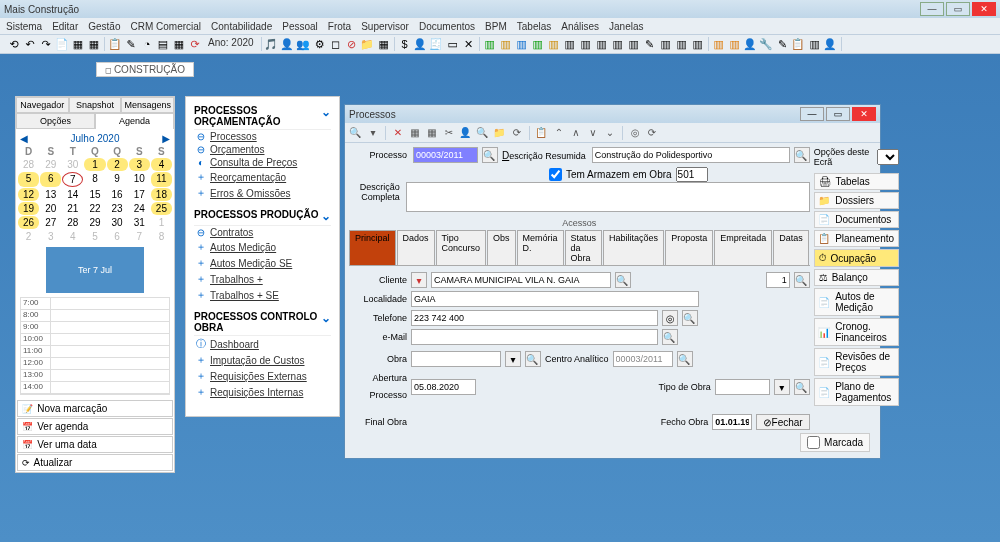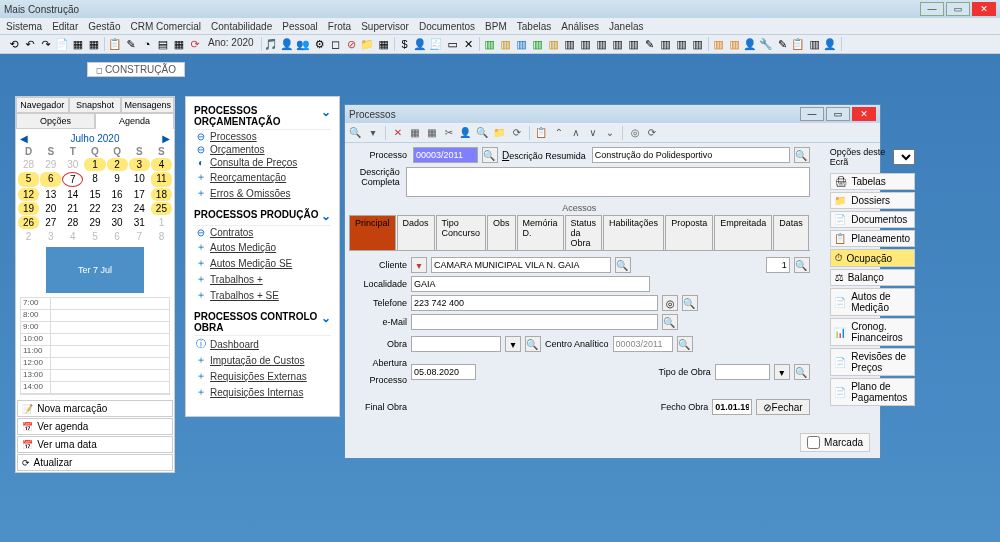--- a/index.html
+++ b/index.html
@@ -9,21 +9,21 @@
 .titlebar .wc{display:flex;gap:2px}
 .titlebar .wc span{width:24px;height:14px;display:inline-flex;align-items:center;justify-content:center;background:#d4e4f0;border:1px solid #8a8;font-size:9px;cursor:pointer}
 .titlebar .wc .cx{background:#e33;color:#fff;border-color:#e33}
 .menubar{height:16px;background:#e8eef3;display:flex;gap:10px;padding:0 6px;align-items:center;color:#333}
 .menubar span{cursor:pointer}
 .toolbar{height:20px;background:#e8eef3;display:flex;align-items:center;padding:0 4px;border-top:1px solid #c0cfde;border-bottom:1px solid #c0cfde}
 .toolbar .tg{display:flex;gap:2px;padding:0 3px;border-right:1px solid #c0cfde}
 .toolbar .ico{width:14px;height:14px;display:inline-flex;align-items:center;justify-content:center;font-size:11px;cursor:pointer}
 .toolbar .yt{color:#333;font-size:10px;padding:0 4px}
 .workspace{position:absolute;left:0;right:0;top:54px;bottom:0}
-.crumb{position:absolute;left:87px;top:8px;background:#fff;border:1px solid #ccc;padding:1px 8px;font-size:8px;color:#555}
+.crumb{position:absolute;left:96px;top:8px;background:#fff;border:1px solid #ccc;padding:1px 8px;font-size:8px;color:#555}
 .left-panel{position:absolute;left:15px;top:42px;width:160px;background:#fff;border:1px solid #ccc}
 .tabs1{display:flex}
 .tabs1 .t{flex:1;text-align:center;padding:2px 0;border:1px solid #ccc;background:#f0f0f0;font-size:9px;cursor:pointer}
 .tabs2{display:flex}
 .tabs2 .t{flex:1;text-align:center;padding:2px 0;border:1px solid #ccc;background:#f0f0f0;font-size:9px;cursor:pointer}
 .tabs2 .t.act{background:#fff;border-bottom:none}
 .cal{padding:2px}
 .cal-hdr{display:flex;justify-content:space-between;align-items:center;font-size:9px;color:#0055aa;padding:2px}
 .cal-grid{display:grid;grid-template-columns:repeat(7,1fr);gap:1px;font-size:9px;text-align:center}
 .cal-grid .dh{font-weight:bold;color:#888}
@@ -45,21 +45,21 @@
 .sect-i .lb{text-decoration:underline;color:#333}
 .win{position:absolute;left:344px;top:50px;width:537px;height:355px;background:#e8eef3;border:1px solid #5a8cb8}
 .win-tb{height:18px;background:linear-gradient(180deg,#d4e4f0 0%,#bfd6e8 100%);display:flex;align-items:center;padding:0 4px}
 .win-tb .ttl{flex:1;font-size:10px;color:#333}
 .win-tb .wc{display:flex;gap:2px}
 .win-tb .wc span{width:24px;height:14px;display:inline-flex;align-items:center;justify-content:center;background:#d4e4f0;border:1px solid #999;font-size:9px;cursor:pointer}
 .win-tb .wc .cx{background:#e33;color:#fff;border-color:#e33}
 .win-tbar{height:20px;display:flex;align-items:center;padding:0 4px;gap:3px;border-bottom:1px solid #c0cfde}
 .win-tbar .ic{width:14px;height:14px;display:inline-flex;align-items:center;justify-content:center;cursor:pointer;color:#555}
 .win-tbar .sep{width:1px;height:14px;background:#c0cfde;margin:0 2px}
-.win-body{display:flex;padding:4px;gap:20px}
+.win-body{display:flex;padding:4px;gap:4px}
 .win-main{flex:1}
 .row1{display:flex;align-items:center;gap:4px;margin-bottom:4px}
 .row1 .lbl{width:60px;text-align:right;font-size:9px;padding-right:2px}
 .row1 input[type=text]{border:1px solid #aaa;height:16px;padding:0 2px;font-size:9px}
 .row1 .hl-inp{background:#8080ff;color:#fff}
 .row1 .sbtn{width:16px;height:16px;border:1px solid #aaa;background:#f0f0f0;display:inline-flex;align-items:center;justify-content:center;cursor:pointer;font-size:10px}
 .chk{display:flex;align-items:center;gap:4px;font-size:9px;margin-left:200px}
 textarea{border:1px solid #aaa;width:100%;height:30px;resize:none;font-size:9px}
 .acs{text-align:center;margin-top:6px;font-size:9px;color:#555}
 .dtabs{display:flex;border-bottom:1px solid #aaa;margin-top:2px}
@@ -397,20 +397,25 @@
     <div class="win-body">
       <div class="win-main">
         <div class="row1">
           <span class="lbl">Processo</span>
           <input type="text" class="hl-inp" style="width: 65px;" value="00003/2011">
           <span class="sbtn">🔍</span>
           <span class="lbl" style="width:auto"><u>D</u>escrição Resumida</span>
           <input type="text" style="flex: 1 1 0%;" value="Construção do Polidesportivo">
           <span class="sbtn">🔍</span>
         </div>
+        <div class="chk">
+            <input type="checkbox" checked="" style="">
+            <span>Tem Armazem em Obra</span> 
+            <input type="text" style="width: 32px;" value="501">
+          </div>
         <div class="row1" style="align-items:flex-start">
           <span class="lbl">Descrição Completa</span>
           <textarea style=""></textarea>
         </div>
         <div class="acs">Acessos</div>
         <div class="dtabs">
             <div class="dt act">Principal</div>
             <div class="dt">Dados</div>
             <div class="dt">Tipo Concurso</div>
             <div class="dt">Obs</div>
@@ -426,21 +431,21 @@
               <span class="lbl">Cliente</span>
               <span class="sbtn" style="color:#c33">▾</span>
               <input type="text" style="width: 180px;" value="CAMARA MUNICIPAL VILA N. GAIA">
               <span class="sbtn">🔍</span>
               <span style="flex:1"></span>
               <input type="text" style="width: 24px; text-align: right;" value="1">
               <span class="sbtn">🔍</span>
             </div>
           <div class="fr">
               <span class="lbl">Localidade</span>
-              <input type="text" style="width: 239px;" value="GAIA">
+              <input type="text" style="width: 288px;" value="GAIA">
             </div>
           <div class="fr">
               <span class="lbl">Telefone</span>
               <input type="text" style="width: 247px;" value="223 742 400">
               <span class="sbtn">◎</span>
               <span class="sbtn">🔍</span>
             </div>
           <div class="fr">
               <span class="lbl">e-Mail</span>
               <input type="text" style="width: 247px;">

